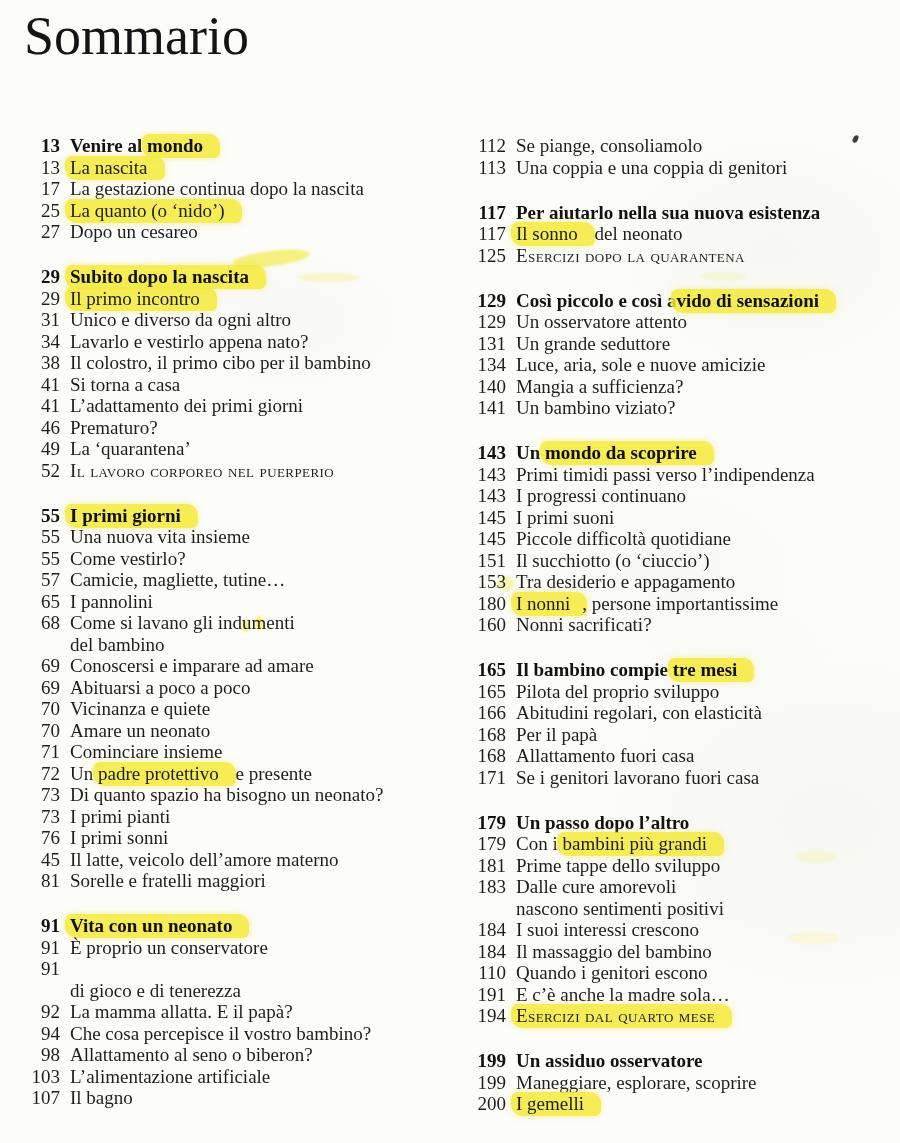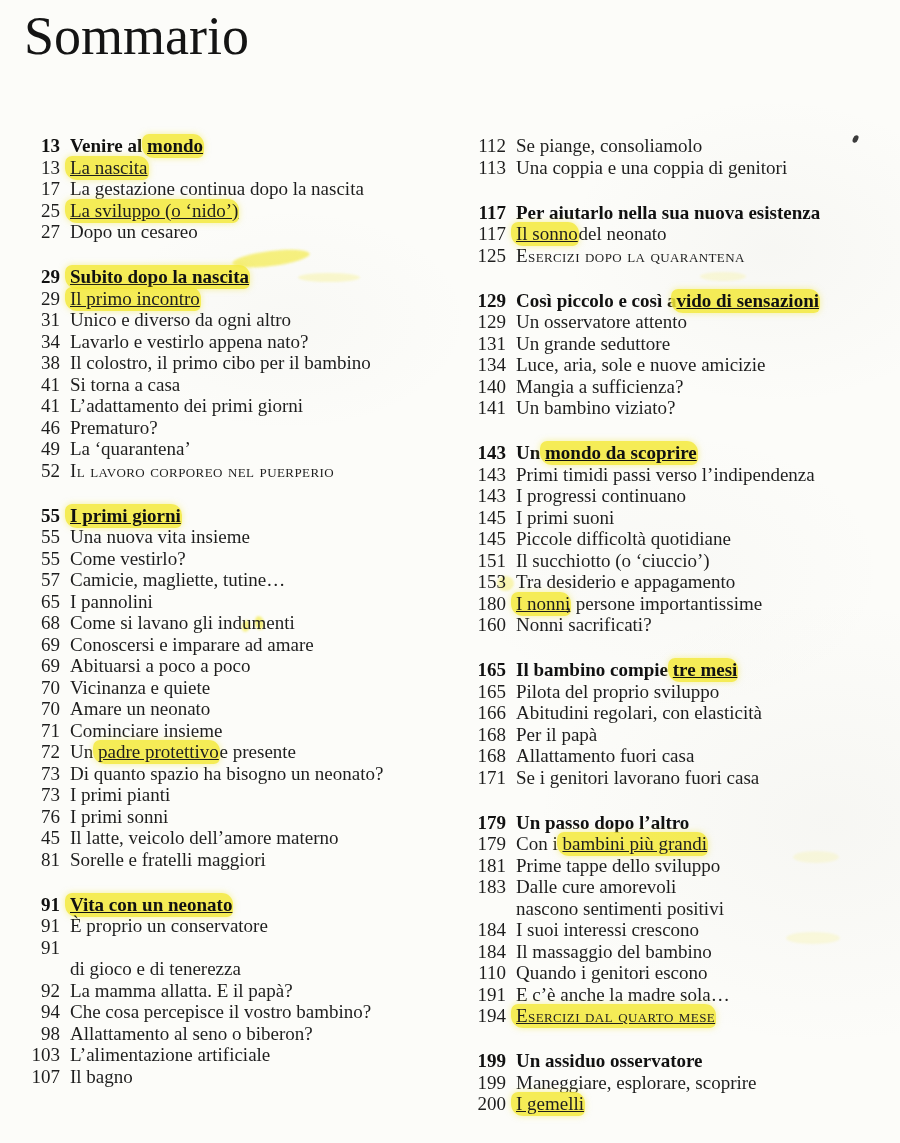--- a/index.html
+++ b/index.html
@@ -30,23 +30,22 @@
   .group{margin:0 0 23.5px 0;}
   .row{display:flex;font-size:19px;line-height:21.5px;white-space:nowrap;color:#1e1e1e;}
   .row .num{flex:0 0 32px;width:32px;text-align:right;margin-right:10px;}
   #col-right .row .num{flex:0 0 38px;width:38px;}
   .row .txt{flex:0 1 auto;}
   .row.bold{font-weight:700;color:#111;}
   .row.caps .txt{font-variant:small-caps;letter-spacing:.4px;}
   .mark{
     background:var(--hl, rgba(243,233,58,.85));
     border-radius:7px 11px 6px 12px;
-    padding:1px 1px 2px 5px;margin:-1px -5px -2px -5px;
+    padding:1px 17px 2px 5px;margin:-1px -5px -2px -5px;
     box-shadow:0 0 6px rgba(243,233,58,.5);
-    text-decoration:underline;
   }
   .smudge{
     position:absolute;background:rgba(243,233,58,.75);
     border-radius:50%;filter:blur(1px);
   }
   .speck{
     position:absolute;left:853px;top:135px;width:5px;height:8px;
     background:#3c3c3c;border-radius:60% 40% 55% 45%;transform:rotate(22deg);
   }
 </style>
@@ -76,21 +75,21 @@
         <div class="row">
           <span class="num">13</span>
           <span class="txt"><span class="mark">La nascita</span></span>
         </div>
         <div class="row">
           <span class="num">17</span>
           <span class="txt">La gestazione continua dopo la nascita</span>
         </div>
         <div class="row">
           <span class="num">25</span>
-          <span class="txt"><span class="mark">La sviluppo (o ‘nido’)</span></span>
+          <span class="txt"><span class="mark">La quanto (o ‘nido’)</span></span>
         </div>
         <div class="row">
           <span class="num">27</span>
           <span class="txt">Dopo un cesareo</span>
         </div>
       </div>
       <div class="group">
         <div class="row bold">
           <span class="num">29</span>
           <span class="txt"><span class="mark">Subito dopo la nascita</span></span>
@@ -151,20 +150,24 @@
         </div>
         <div class="row">
           <span class="num">65</span>
           <span class="txt">I pannolini</span>
         </div>
         <div class="row">
           <span class="num">68</span>
           <span class="txt">Come si lavano gli indumenti</span>
         </div>
         <div class="row">
+          <span class="num"></span>
+          <span class="txt">del bambino</span>
+        </div>
+        <div class="row">
           <span class="num">69</span>
           <span class="txt">Conoscersi e imparare ad amare</span>
         </div>
         <div class="row">
           <span class="num">69</span>
           <span class="txt">Abituarsi a poco a poco</span>
         </div>
         <div class="row">
           <span class="num">70</span>
           <span class="txt">Vicinanza e quiete</span>

